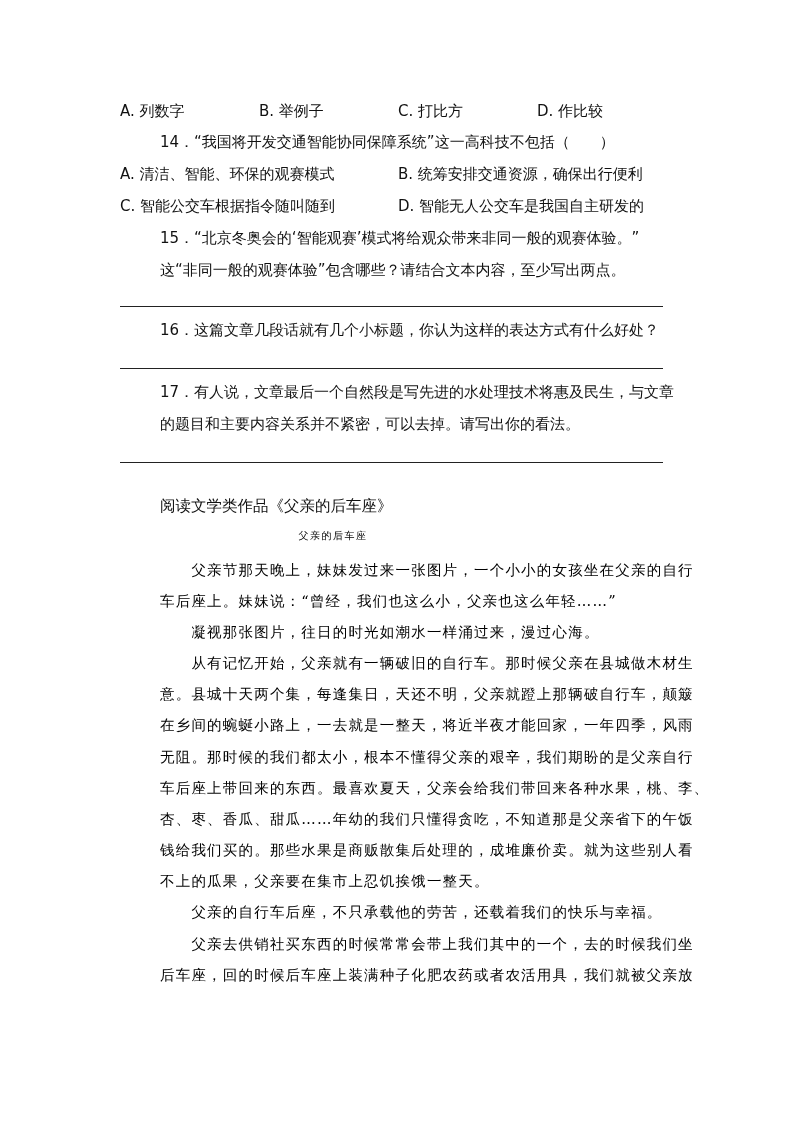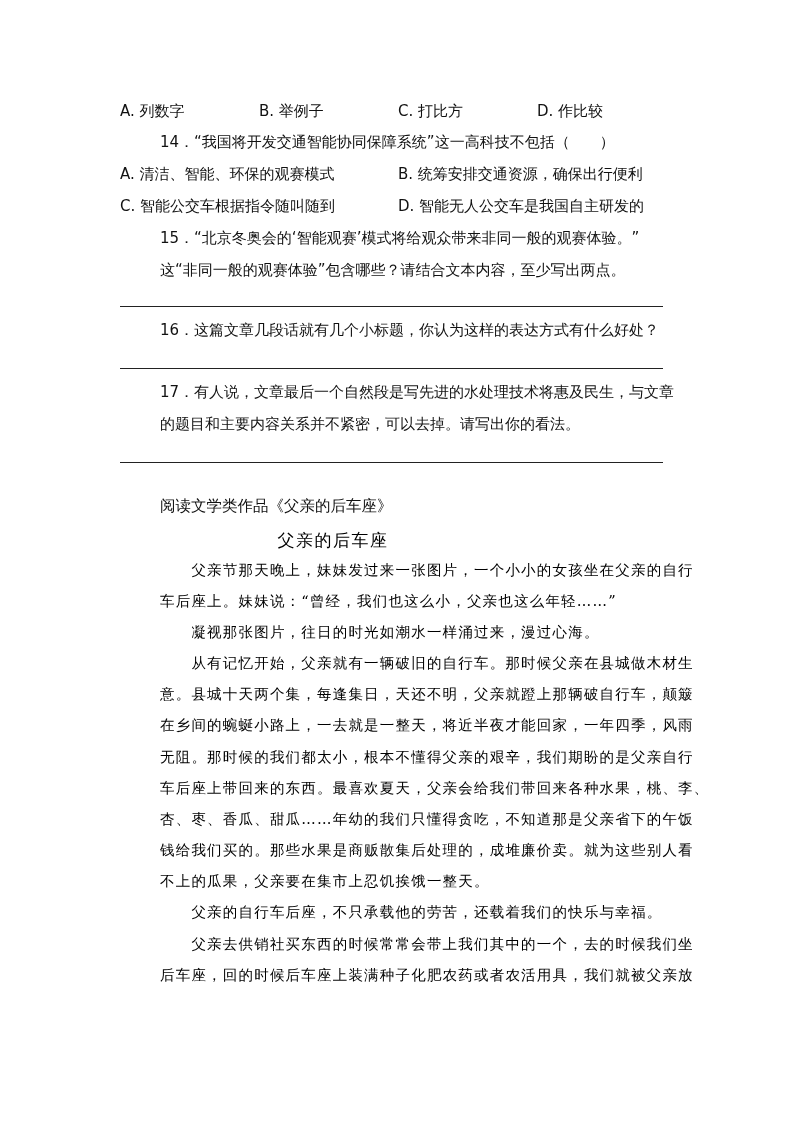--- a/index.html
+++ b/index.html
@@ -2,21 +2,21 @@
 <html><head>
 <meta charset="utf-8">
 <style>
   html, body { margin: 0; padding: 0; background: #ffffff; }
   body { width: 794px; height: 1123px; position: relative; overflow: hidden;
          font-family: "DejaVu Sans", "Liberation Sans", sans-serif; color: #111; }
   .line { position: absolute; left: 120px; font-size: 15px; line-height: 20px; white-space: nowrap; margin-left: 40px; }
   .opt { position: absolute; font-size: 15px; line-height: 20px; white-space: nowrap; }
   .rule { position: absolute; left: 120px; width: 543px; height: 0; border-top: 1px solid #222; }
   .serif { font-family: "DejaVu Serif", "Liberation Serif", serif; font-size: 14.5px; letter-spacing: 1.2px; color: #000; }
-  .title { position: absolute; left: 0; width: 666px; text-align: center; top: 529px; font-size: 17px; letter-spacing: 1.5px; }
+  .title { position: absolute; left: 0; width: 666px; text-align: center; top: 529px; font-size: 10px; letter-spacing: 1.5px; }
 </style>
 </head>
 <body>
 
 <div class="opt" style="left:120px; top:101px;">
   <span>A.</span>
   <span>列数字</span>
 </div>
 <div class="opt" style="left:259px; top:101px;">
   <span>B.</span>

